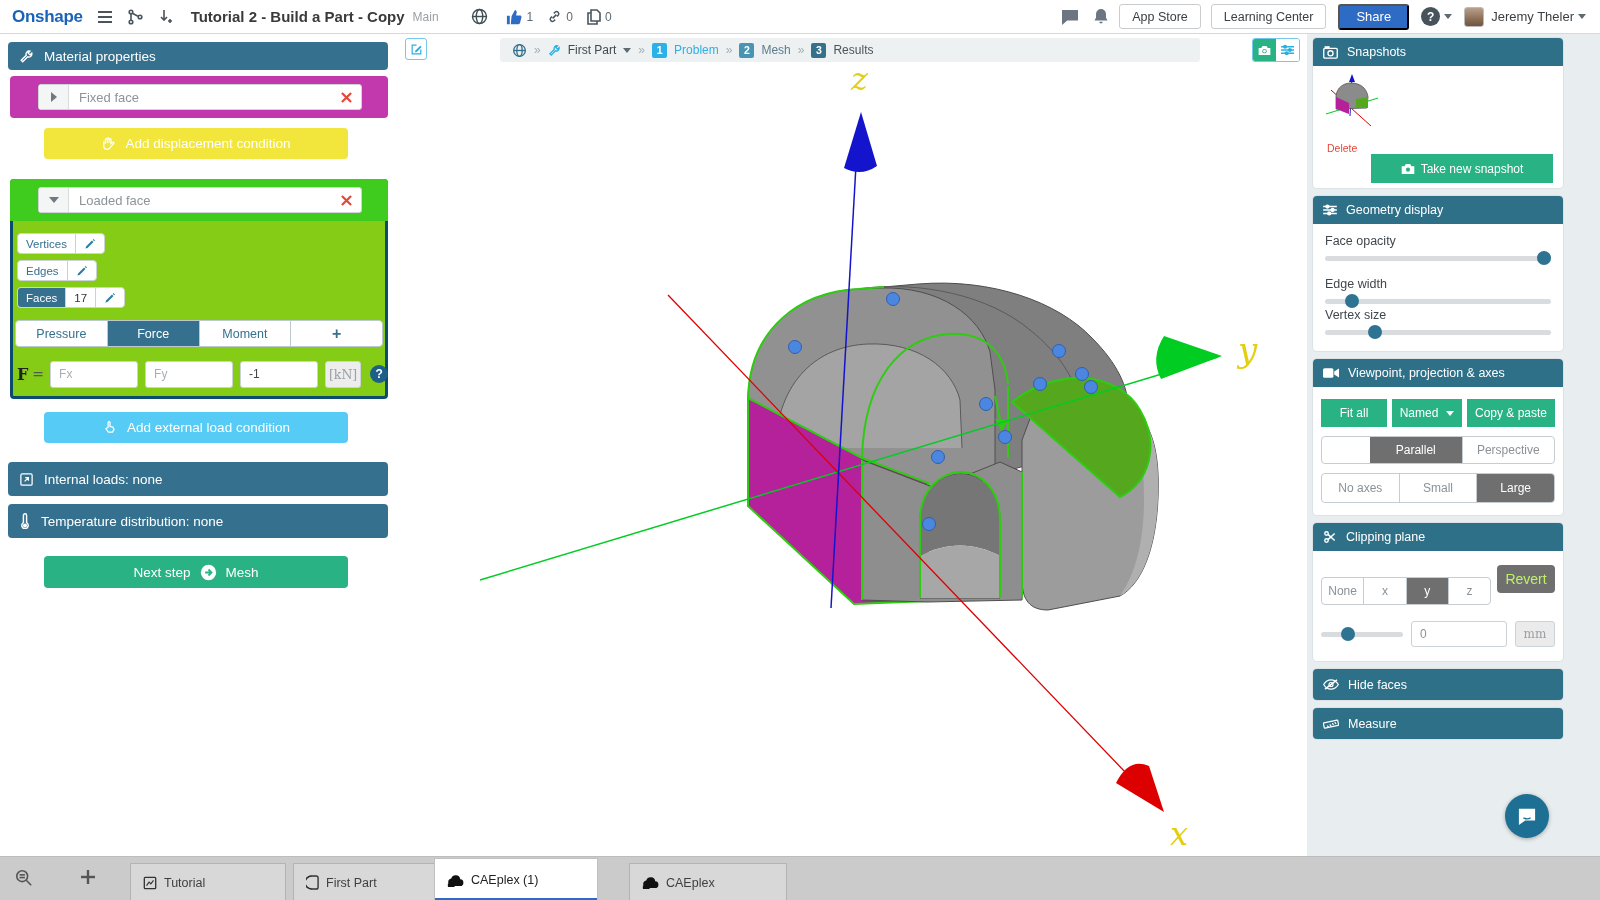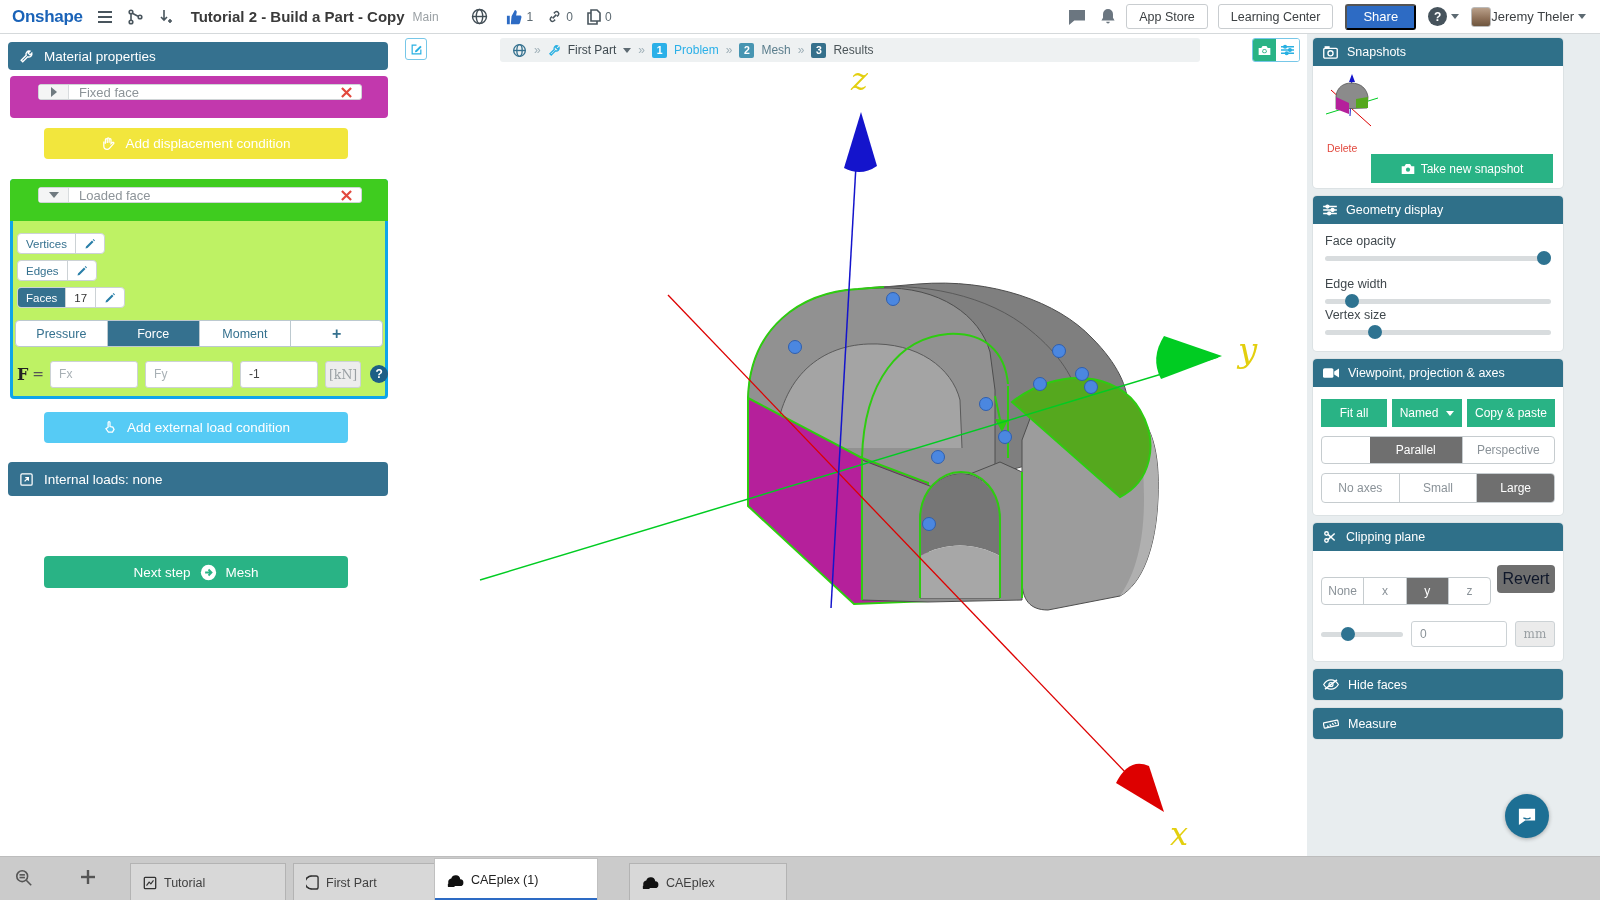--- a/index.html
+++ b/index.html
@@ -18,28 +18,28 @@
   .tb-btn { height:25px; border:1px solid #c9cdd0; border-radius:3px; background:#fff;
             font-size:12.5px; color:#3c4043; padding:0 12px; display:flex; align-items:center; margin-left:10px; }
   .share-btn { height:26px; border-radius:3px; background:#2d6bc4; color:#fff; font-size:13px;
                padding:0 16px; display:flex; align-items:center; margin-left:12px; }
   .helpcirc { width:19px; height:19px; border-radius:50%; background:#46535c; color:#fff; font-size:12px;
               font-weight:bold; display:flex; align-items:center; justify-content:center; margin-left:12px; }
   .caret { width:0; height:0; border-left:4px solid transparent; border-right:4px solid transparent;
            border-top:5px solid #5d6a72; margin-left:4px; }
   .avatar { width:20px; height:20px; border-radius:3px; margin-left:12px;
             background:linear-gradient(180deg,#b9a08a 0%,#8d6f57 60%,#6e563f 100%); border:1px solid #bbb; }
-  .username { font-size:13px; color:#3c4043; }
+  .username { font-size:13px; color:#3c4043; margin-left:7px; }
 
   
   .left { position:absolute; left:0; top:34px; width:392px; bottom:44px; background:#fff; z-index:10; }
   .lhead { position:absolute; left:8px; width:380px; height:28px; background:#35718f; border-radius:4px;
            color:#fff; font-size:13.5px; display:flex; align-items:center; gap:10px; padding:0 11px; }
   .colorpanel { position:absolute; left:10px; width:378px; border-radius:4px; }
-  .inrow { position:absolute; left:28px; top:8px; width:324px; height:16px; background:#fff;
+  .inrow { position:absolute; left:28px; top:8px; width:324px; height:26px; background:#fff;
            border:1px solid #cfd4d6; border-radius:3px; display:flex; align-items:stretch; }
   .arrcell { width:30px; background:#f4f5f5; border-right:1px solid #d8dcde; display:flex; align-items:center; justify-content:center; }
   .tri-r { width:0; height:0; border-top:5px solid transparent; border-bottom:5px solid transparent; border-left:6px solid #6f7a80; }
   .tri-d { width:0; height:0; border-left:5px solid transparent; border-right:5px solid transparent; border-top:6px solid #6f7a80; }
   .inrow input { flex:1; border:none; outline:none; font-size:13px; color:#8d9499; padding:0 10px;
                  font-family:"Liberation Sans",sans-serif; background:transparent; }
   .xcell { width:30px; display:flex; align-items:center; justify-content:center; }
   .bigbtn { position:absolute; left:44px; width:304px; border-radius:4px; color:#fff; font-size:13.5px;
             display:flex; align-items:center; justify-content:center; gap:9px; }
   .chip { display:inline-flex; align-items:stretch; border:1px solid #ccd2d5; border-radius:4px; overflow:hidden;
@@ -86,21 +86,21 @@
           display:flex; align-items:center; gap:9px; padding:0 10px; font-size:12.5px; box-shadow:0 0 0 1px #dce2e4; }
   .slider { position:relative; height:5px; background:#d8dcde; border-radius:3px; margin:0 12px; }
   .knob { position:absolute; top:-5px; width:14px; height:14px; border-radius:50%; background:#2e7391; transform:translateX(-50%); }
   .slabel { font-size:12.5px; color:#40484d; margin:10px 12px 8px; }
   .gbtn { background:#29b385; color:#fff; border-radius:0; font-size:12px; display:flex;
           align-items:center; justify-content:center; gap:6px; height:28px; }
   .segr { display:flex; border:1px solid #c6cccf; border-radius:4px; overflow:hidden; height:28px; background:#fff;margin-top:12px; }
   .segrc { flex:1; display:flex; align-items:center; justify-content:center; font-size:12px; color:#8a9298; }
   .segrc + .segrc { border-left:1px solid #c6cccf; }
   .segrc.dark { background:#6f6f6f; color:#fff; }
-  .darkbtn { background:#6f6f6f; color:#0f172a; border-radius:4px; font-size:16px; display:flex;
+  .darkbtn { background:#6f6f6f; color:#bef264; border-radius:4px; font-size:14px; display:flex;
              align-items:center; justify-content:center; height:28px; }
   .clipinput { height:26px; border:1px solid #ccd2d5; border-radius:3px; font-size:12px; color:#8a9298;
                padding:0 8px; outline:none; width:96px; font-family:"Liberation Sans",sans-serif; }
   .mmbox { width:40px; height:26px; background:#ebebeb; border:1px solid #ccd2d5; border-radius:3px;
            font-family:"DejaVu Serif",serif; font-size:12px; color:#9aa0a4; display:flex; align-items:center; justify-content:center; }
 
   
   .bottom { position:absolute; left:0; right:0; bottom:0; height:44px; background:#cbcbcb; border-top:1px solid #bdbdbd; z-index:20; }
   .tab { position:absolute; top:6px; height:38px; background:#d8d8d8; border:1px solid #b3b3b3; border-bottom:none;
          display:flex; align-items:center; gap:7px; padding:0 12px; font-size:12.5px; color:#3f3f3f; }
@@ -217,21 +217,21 @@
       </div>
     </div>
 
     <div class="bigbtn" style="top:94px; height:31px; background:#f2e63d;">
       <svg class="ic" width="15" height="16" viewBox="0 0 24 24" fill="none" stroke="#fff" stroke-width="2">
         <path d="M7 11.5V5a1.5 1.5 0 0 1 3 0v5.5 M10 10V3.5a1.5 1.5 0 0 1 3 0V10 M13 10V5a1.5 1.5 0 0 1 3 0v6.5l2.2-2a1.4 1.4 0 0 1 2 2L13.5 19a5 5 0 0 1-3.7 1.6A5.3 5.3 0 0 1 4.5 15.3V8"></path>
         </svg>
       <span>Add displacement condition</span>
     </div>
 
-    <div class="colorpanel" style="top:145px; height:220px; background:#bef264; border:3px solid #0ea5e9;">
+    <div class="colorpanel" style="top:145px; height:220px; background:#84cc16; border:3px solid #0c4a6e;">
       <div style="position:absolute; left:-3px; top:-3px; width:378px; height:42px; background:#3fcc1f; border-radius:4px 4px 0 0;"></div>
       <div class="inrow" style="left:25px; top:5px;">
         <span class="arrcell">
             <span class="tri-d"></span>
           </span>
         <input value="Loaded face" style="">
         <span class="xcell">
           <svg class="ic" width="11" height="11" viewBox="0 0 12 12" stroke="#e2483d" stroke-width="2.4">
               <path d="M1 1l10 10 M11 1L1 11"></path>
             </svg>
@@ -290,20 +290,27 @@
     </div>
 
     <div class="lhead" style="top:428px; height:34px;">
       <svg class="ic" width="15" height="15" viewBox="0 0 24 24" fill="none" stroke="#fff" stroke-width="2">
         <rect x="3" y="3" width="18" height="18" rx="2"></rect>
           <path d="M9 15l6-6 M10 9h5v5"></path>
         </svg>
       <span>Internal loads: none</span>
     </div>
 
+    <div class="lhead" style="top:470px; height:34px;">
+      <svg class="ic" width="12" height="16" viewBox="0 0 14 20" fill="none" stroke="#fff" stroke-width="1.8">
+        <path d="M5 3a2 2 0 0 1 4 0v9a4 4 0 1 1-4 0z"></path>
+          <circle cx="7" cy="15.5" r="1.6" fill="#fff"></circle>
+        </svg>
+      <span>Temperature distribution: none</span>
+    </div>
 
     <div class="bigbtn" style="top:522px; height:32px; background:#29b385;">
       <span>Next step</span>
       <svg class="ic" width="17" height="17" viewBox="0 0 20 20">
         <circle cx="10" cy="10" r="9" fill="#fff"></circle>
           <path d="M6 10h7 M10 6.5l3.5 3.5L10 13.5" stroke="#29b385" stroke-width="2.2" fill="none"></path>
         </svg>
       <span>Mesh</span>
     </div>
   </div>

